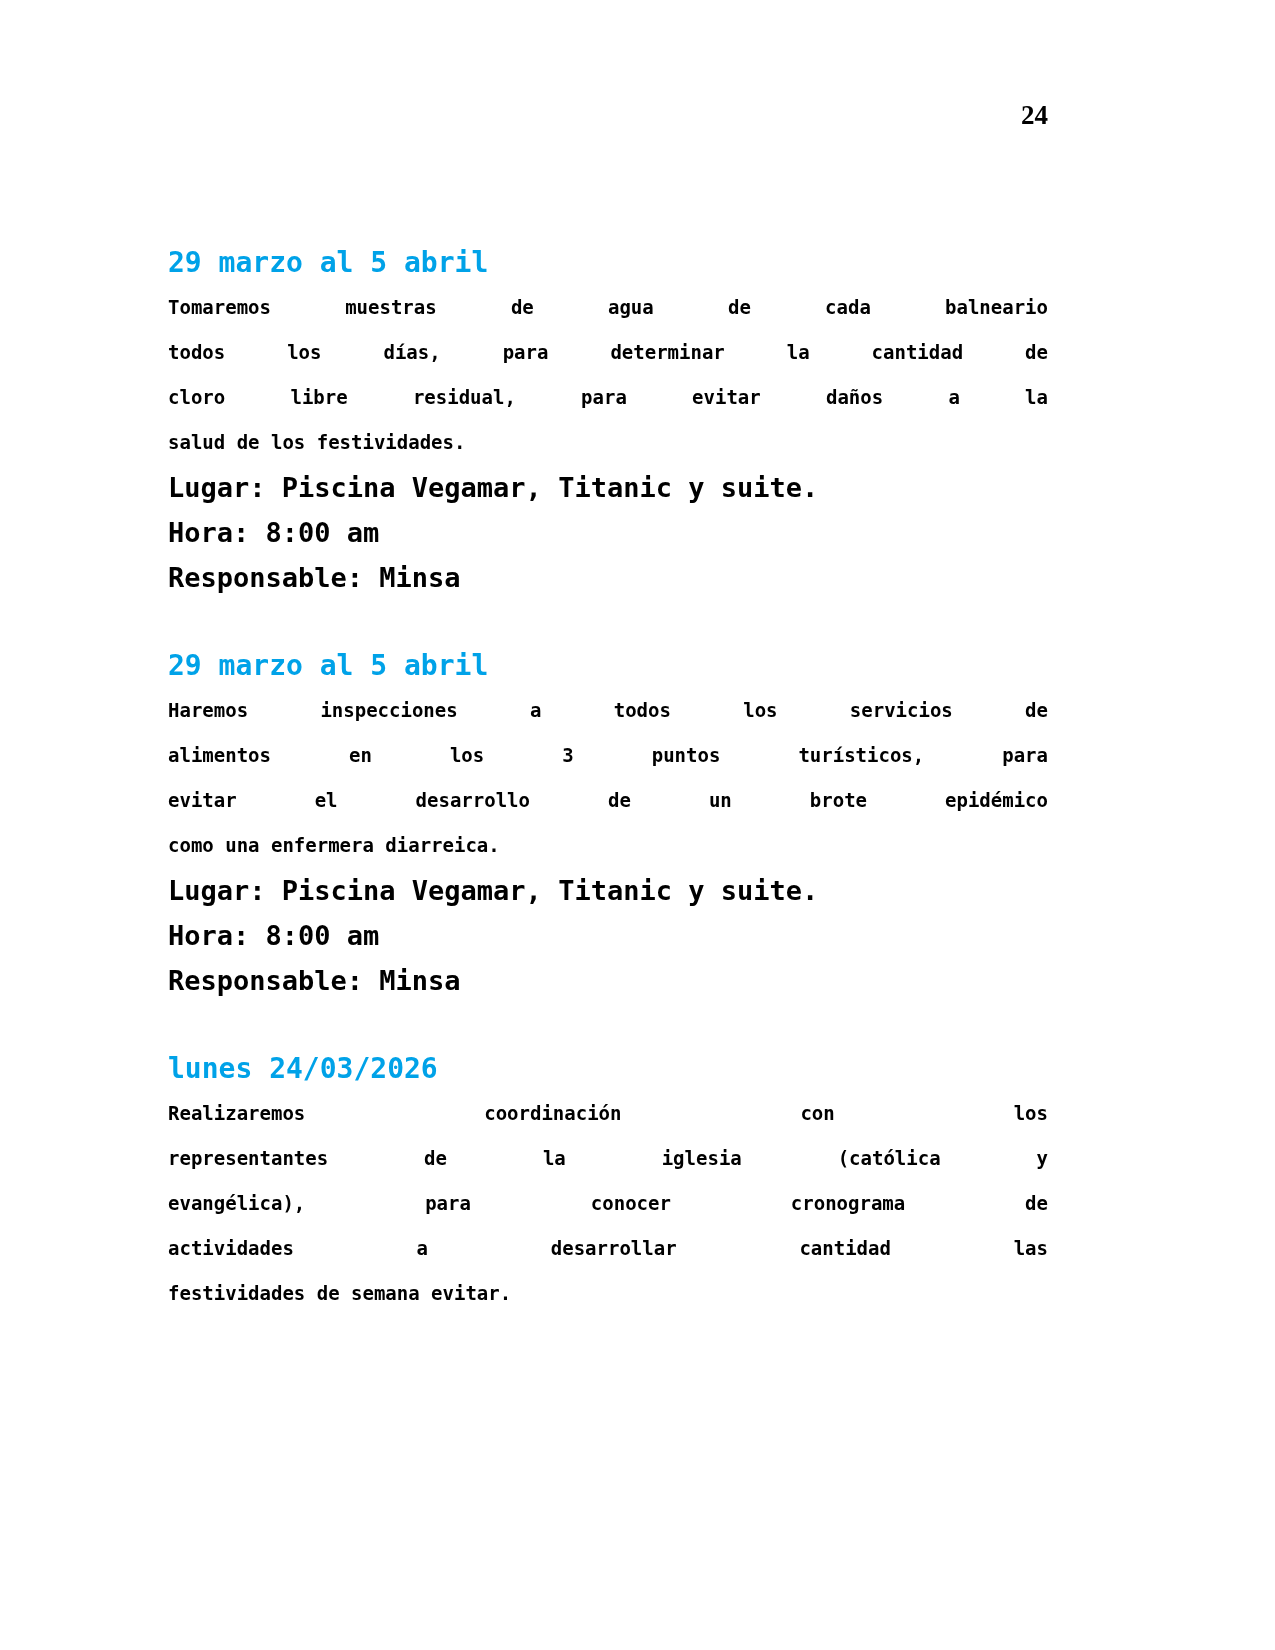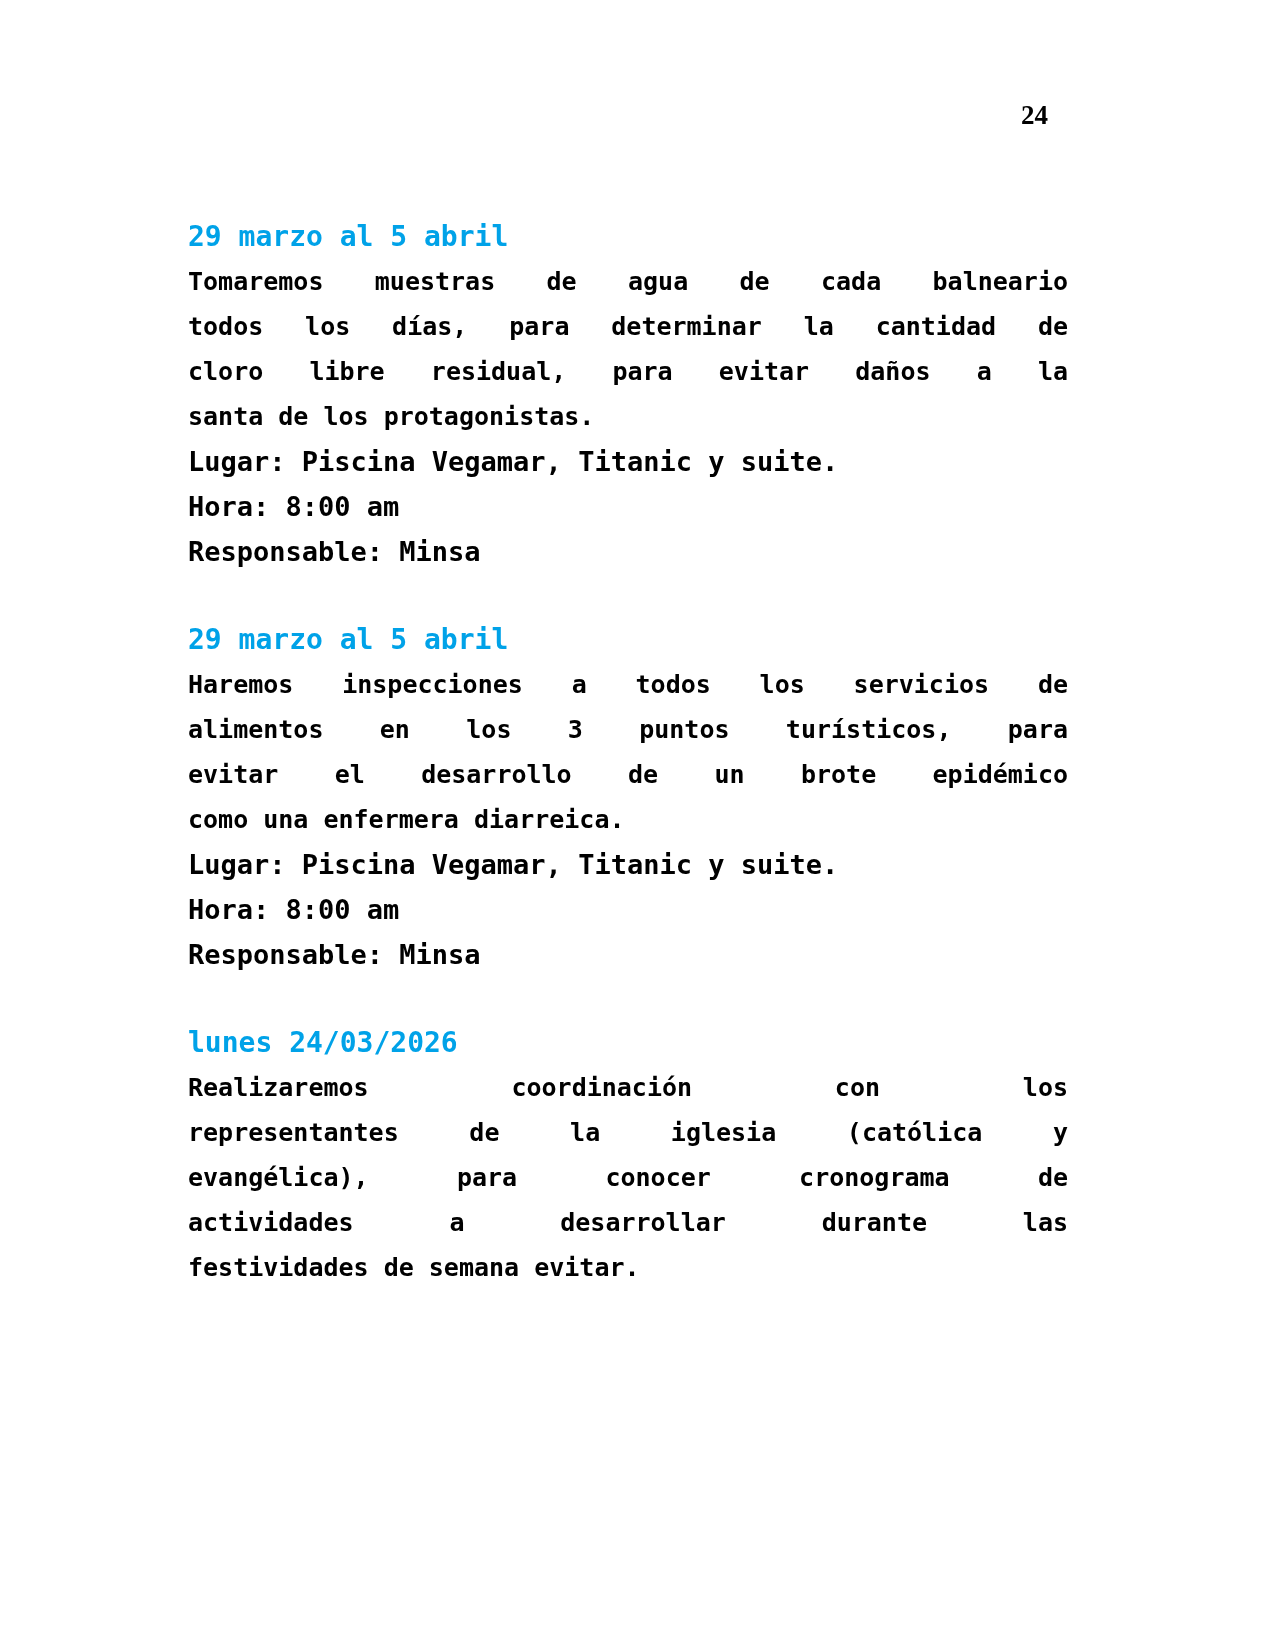--- a/index.html
+++ b/index.html
@@ -34,23 +34,22 @@
     font-size: 27px;
     line-height: 30px;
     color: #000000;
     letter-spacing: 0px;
   }
 
   
   .content {
     position: absolute;
     left: 168px;
-    top: 214px;
+    top: 240px;
     width: 880px;
-    margin-left: 20px;
   }
 
   .section {
     margin: 0 0 43px 0;
   }
   .section:last-child {
     margin-bottom: 0;
   }
 
   .section-heading {
@@ -59,21 +58,21 @@
     font-size: 28px;
     line-height: 45px;
     color: #00a2e8;
     margin: 0 0 0 0;
     white-space: pre;
   }
 
   .section-body {
     font-family: "DejaVu Sans Mono", "Liberation Mono", monospace;
     font-weight: bold;
-    font-size: 25px;
+    font-size: 19px;
     line-height: 45px;
     color: #000000;
     margin: 0;
     text-align: justify;
     text-justify: inter-word;
     hyphens: none;
   }
 
   
   .section-body .just-line {
@@ -108,21 +107,21 @@
   <div class="page-number" style="color: rgb(0, 0, 0);">24</div>
 
   <div class="content">
 
     <div class="section">
       <div class="section-heading" style="color: rgb(0, 162, 232);">29 marzo al 5 abril</div>
       <div class="section-body" style="color: rgb(0, 0, 0);">
         <span class="just-line">Tomaremos muestras de agua de cada balneario</span>
         <span class="just-line">todos los días, para determinar la cantidad de</span>
         <span class="just-line">cloro libre residual, para evitar daños a la</span>
-        <span class="flush-line">santa de los protagonistas.</span>
+        <span class="flush-line">salud de los festividades.</span>
       </div>
       <div class="detail-line" style="color: rgb(0, 0, 0);">Lugar: Piscina Vegamar, Titanic y suite.</div>
       <div class="detail-line" style="color: rgb(0, 0, 0);">Hora: 8:00 am</div>
       <div class="detail-line" style="color: rgb(0, 0, 0);">Responsable: Minsa</div>
     </div>
 
     <div class="section">
       <div class="section-heading" style="color: rgb(0, 162, 232);">29 marzo al 5 abril</div>
       <div class="section-body" style="color: rgb(0, 0, 0);">
         <span class="just-line">Haremos inspecciones a todos los servicios de</span>
@@ -134,19 +133,19 @@
       <div class="detail-line" style="color: rgb(0, 0, 0);">Hora: 8:00 am</div>
       <div class="detail-line" style="color: rgb(0, 0, 0);">Responsable: Minsa</div>
     </div>
 
     <div class="section">
       <div class="section-heading" style="color: rgb(0, 162, 232);">lunes 24/03/2026</div>
       <div class="section-body" style="color: rgb(0, 0, 0);">
         <span class="just-line">Realizaremos coordinación con los</span>
         <span class="just-line">representantes de la iglesia (católica y</span>
         <span class="just-line">evangélica), para conocer cronograma de</span>
-        <span class="just-line">actividades a desarrollar durante las</span>
+        <span class="just-line">actividades a desarrollar cantidad las</span>
         <span class="flush-line">festividades de semana evitar.</span>
       </div>
     </div>
 
   </div>
 </div>
 
 </body></html>

